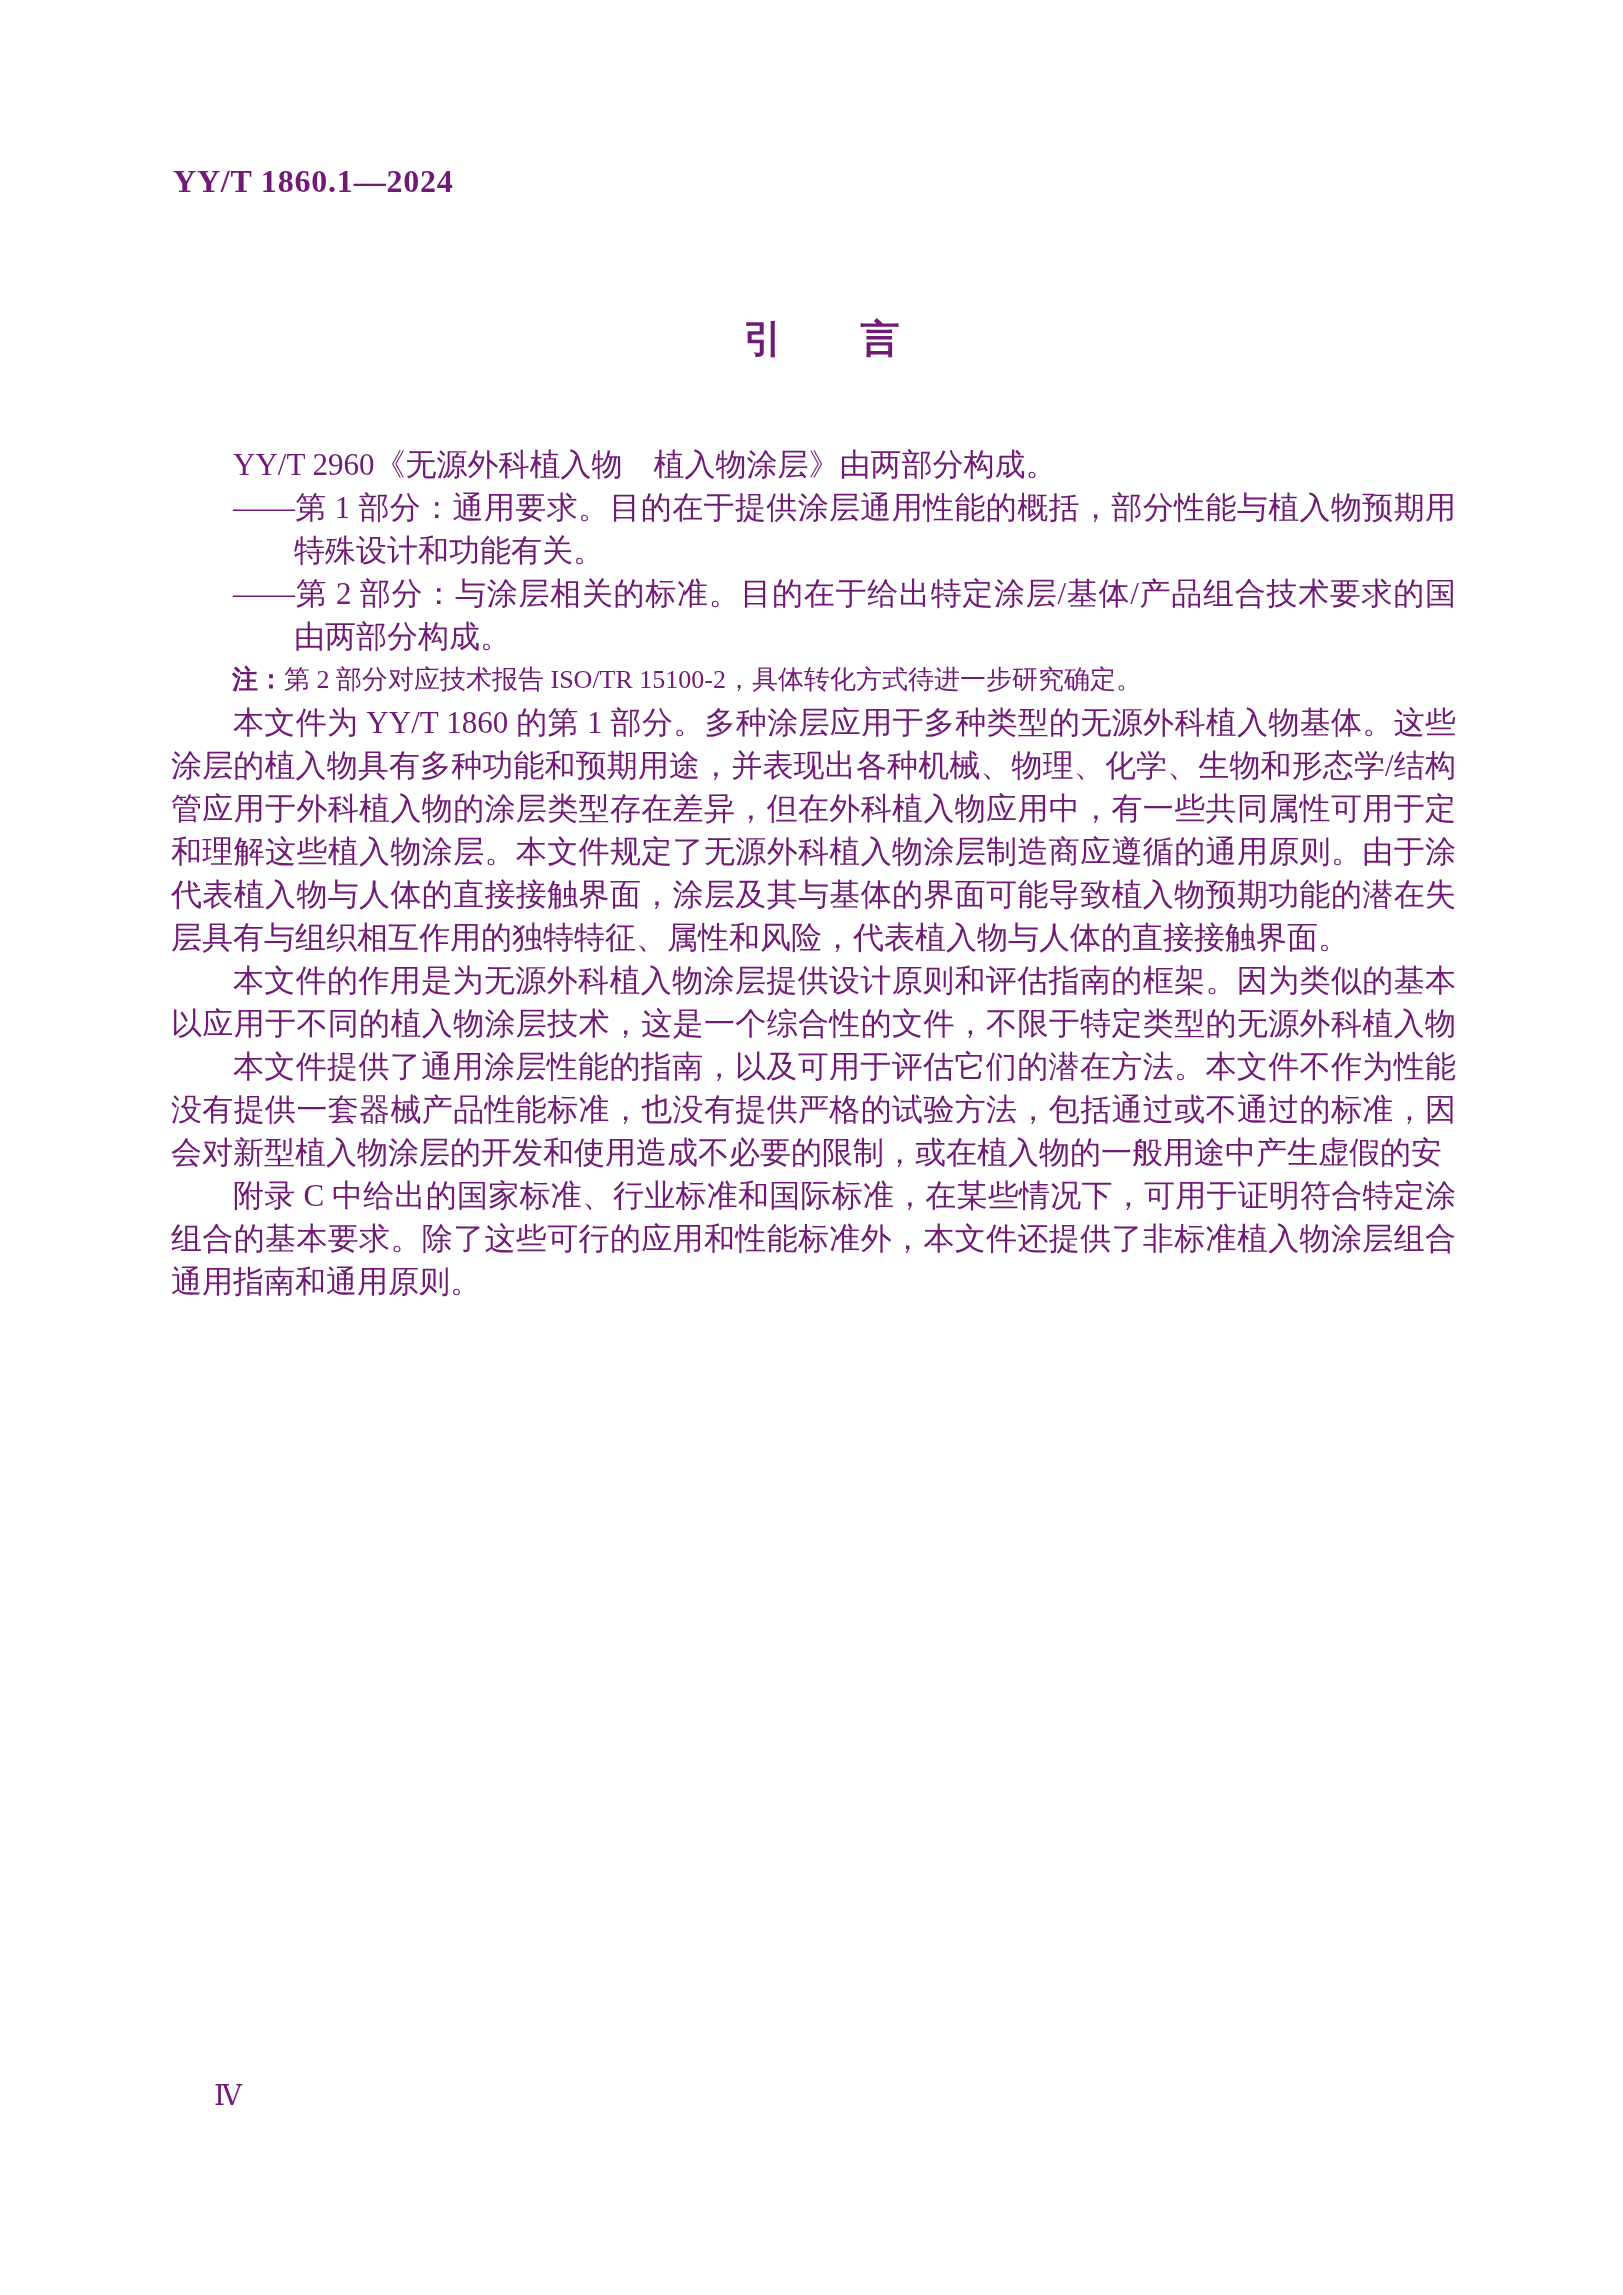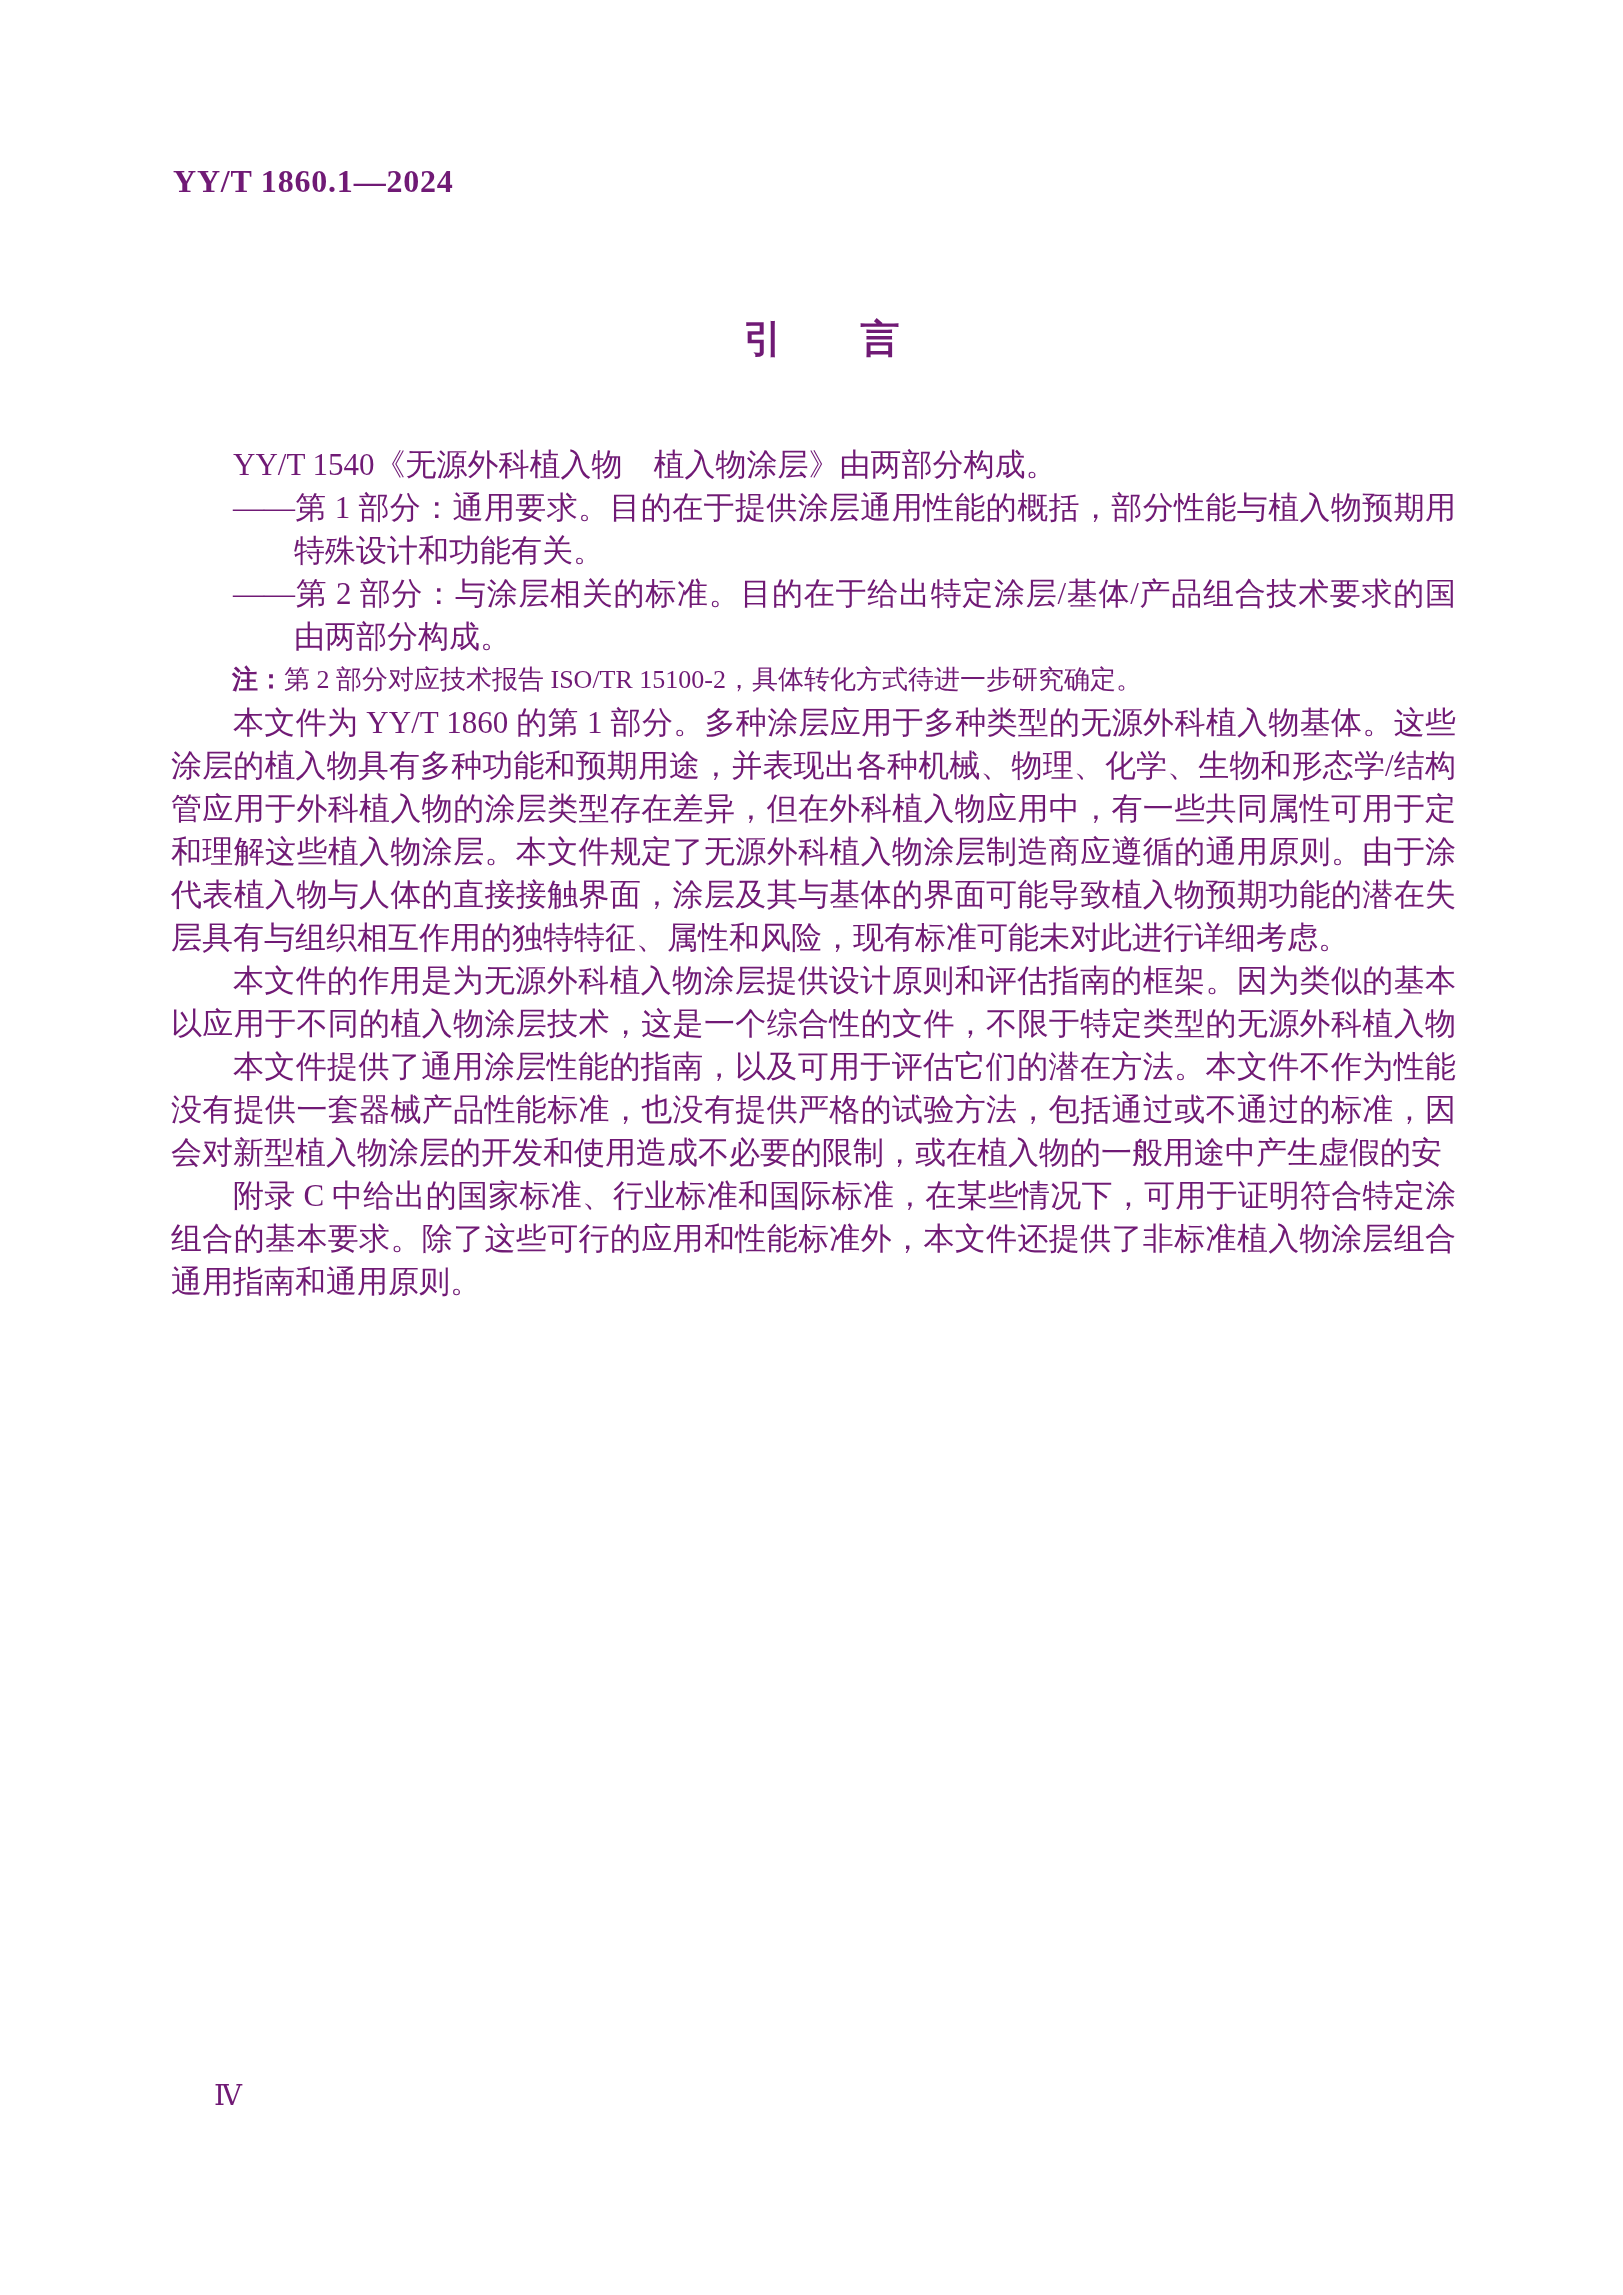--- a/index.html
+++ b/index.html
@@ -65,36 +65,36 @@
 <body>
 
 <div class="page">
 
   <div class="doc-header">YY/T 1860.1—2024</div>
 
   <h1 class="doc-title">引　　言</h1>
 
   <div class="content">
 
-    <div class="ln ind">YY/T 1540《无源外科植入物　植入物涂层》由两部分构成。</div>
+    <div class="ln ind">YY/T 2960《无源外科植入物　植入物涂层》由两部分构成。</div>
 
     <div class="ln ind j">——第 1 部分：通用要求。目的在于提供涂层通用性能的概括，部分性能与植入物预期用途相关的</div>
     <div class="ln hang">特殊设计和功能有关。</div>
 
     <div class="ln ind j">——第 2 部分：与涂层相关的标准。目的在于给出特定涂层/基体/产品组合技术要求的国际标准</div>
     <div class="ln hang">由两部分构成。</div>
 
     <div class="ln note"><span class="note-label">注：</span><span>第 2 部分对应技术报告 ISO/TR 15100-2，具体转化方式待进一步研究确定。</span></div>
 
     <div class="ln ind j">本文件为 YY/T 1860 的第 1 部分。多种涂层应用于多种类型的无源外科植入物基体。这些带有</div>
     <div class="ln j">涂层的植入物具有多种功能和预期用途，并表现出各种机械、物理、化学、生物和形态学/结构特性。尽</div>
     <div class="ln j">管应用于外科植入物的涂层类型存在差异，但在外科植入物应用中，有一些共同属性可用于定义、评估</div>
     <div class="ln j">和理解这些植入物涂层。本文件规定了无源外科植入物涂层制造商应遵循的通用原则。由于涂层可以</div>
     <div class="ln j">代表植入物与人体的直接接触界面，涂层及其与基体的界面可能导致植入物预期功能的潜在失效。涂</div>
-    <div class="ln">层具有与组织相互作用的独特特征、属性和风险，现有标准可能未对此进行详细考虑。</div>
+    <div class="ln">层具有与组织相互作用的独特特征、属性和风险，代表植入物与人体的直接接触界面。</div>
 
     <div class="ln ind j">本文件的作用是为无源外科植入物涂层提供设计原则和评估指南的框架。因为类似的基本原理可</div>
     <div class="ln j">以应用于不同的植入物涂层技术，这是一个综合性的文件，不限于特定类型的无源外科植入物或特定材</div>
 
     <div class="ln ind j">本文件提供了通用涂层性能的指南，以及可用于评估它们的潜在方法。本文件不作为性能标准，既</div>
     <div class="ln j">没有提供一套器械产品性能标准，也没有提供严格的试验方法，包括通过或不通过的标准，因为这可能</div>
     <div class="ln">会对新型植入物涂层的开发和使用造成不必要的限制，或在植入物的一般用途中产生虚假的安全感。</div>
 
     <div class="ln ind j">附录 C 中给出的国家标准、行业标准和国际标准，在某些情况下，可用于证明符合特定涂层/基体</div>
     <div class="ln j">组合的基本要求。除了这些可行的应用和性能标准外，本文件还提供了非标准植入物涂层组合评价的</div>

